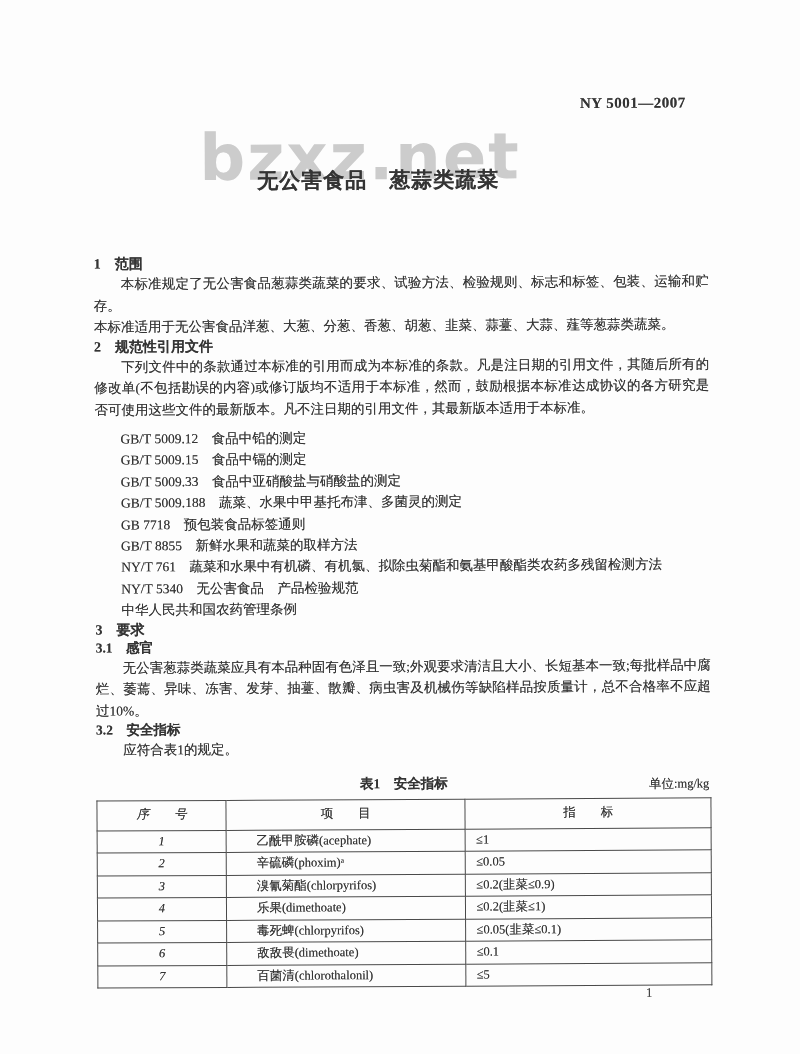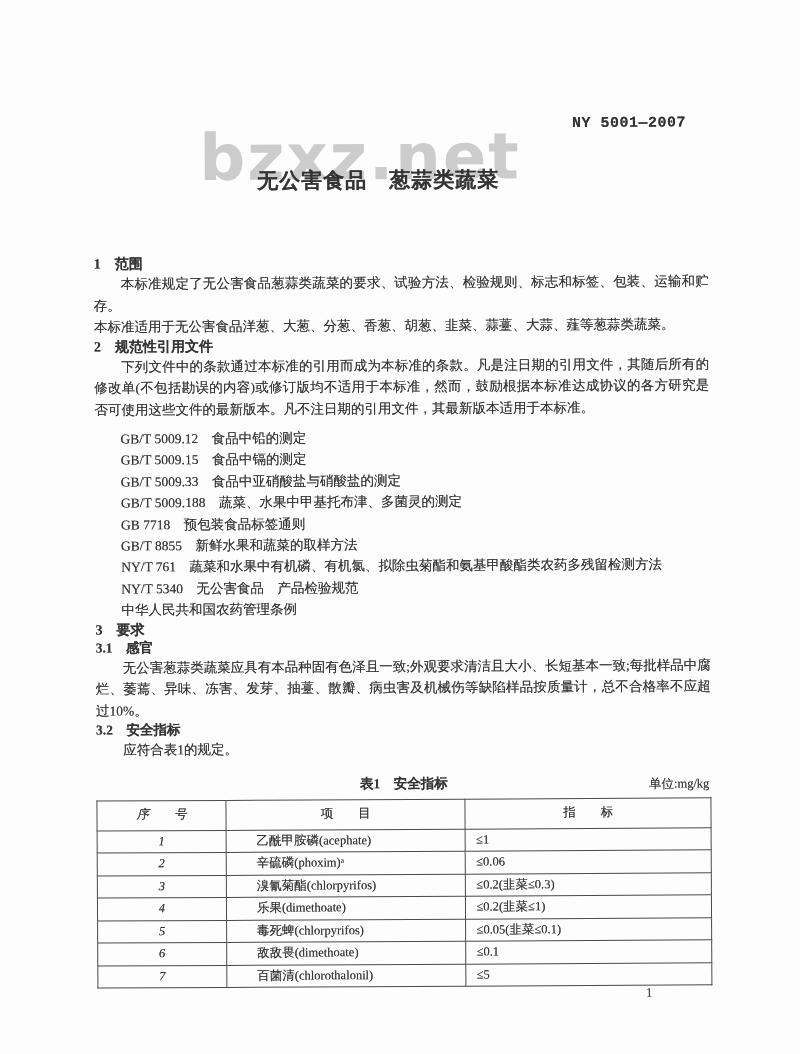--- a/index.html
+++ b/index.html
@@ -11,23 +11,23 @@
     font-family:"Liberation Serif","DejaVu Serif",serif;
     color:#343434;
   }
   .scan{
     position:absolute;inset:0;
     transform:rotate(-0.3deg);
     transform-origin:50% 50%;
     text-shadow:0 0 0.6px rgba(50,50,50,0.65);
   }
   .std-number{
-    position:absolute;top:116px;right:112px;
+    position:absolute;top:96px;right:112px;
     font-size:15px;font-weight:bold;letter-spacing:0.5px;
-    font-family:Liberation Mono, monospace;
+    font-family:Liberation Serif, serif;
   }
   .watermark{
     position:absolute;top:120px;left:calc(50% - 38px);
     transform:translateX(-50%);
     font-size:64px;font-weight:700;letter-spacing:2px;
     color:#c7c7c7;opacity:0.9;z-index:1;
     font-family:"DejaVu Sans","Liberation Sans",sans-serif;
     text-shadow:none;
   }
   .doc-title{
@@ -130,26 +130,26 @@
         </thead>
         <tbody>
           <tr>
             <td class="c0">1</td>
             <td class="c1">乙酰甲胺磷(acephate)</td>
             <td class="c2">≤1</td>
           </tr>
           <tr>
             <td class="c0">2</td>
             <td class="c1">辛硫磷(phoxim)ᵃ</td>
-            <td class="c2">≤0.06</td>
+            <td class="c2">≤0.05</td>
           </tr>
           <tr>
             <td class="c0">3</td>
             <td class="c1">溴氰菊酯(chlorpyrifos)</td>
-            <td class="c2">≤0.2(韭菜≤0.3)</td>
+            <td class="c2">≤0.2(韭菜≤0.9)</td>
           </tr>
           <tr>
             <td class="c0">4</td>
             <td class="c1">乐果(dimethoate)</td>
             <td class="c2">≤0.2(韭菜≤1)</td>
           </tr>
           <tr>
             <td class="c0">5</td>
             <td class="c1">毒死蜱(chlorpyrifos)</td>
             <td class="c2">≤0.05(韭菜≤0.1)</td>

